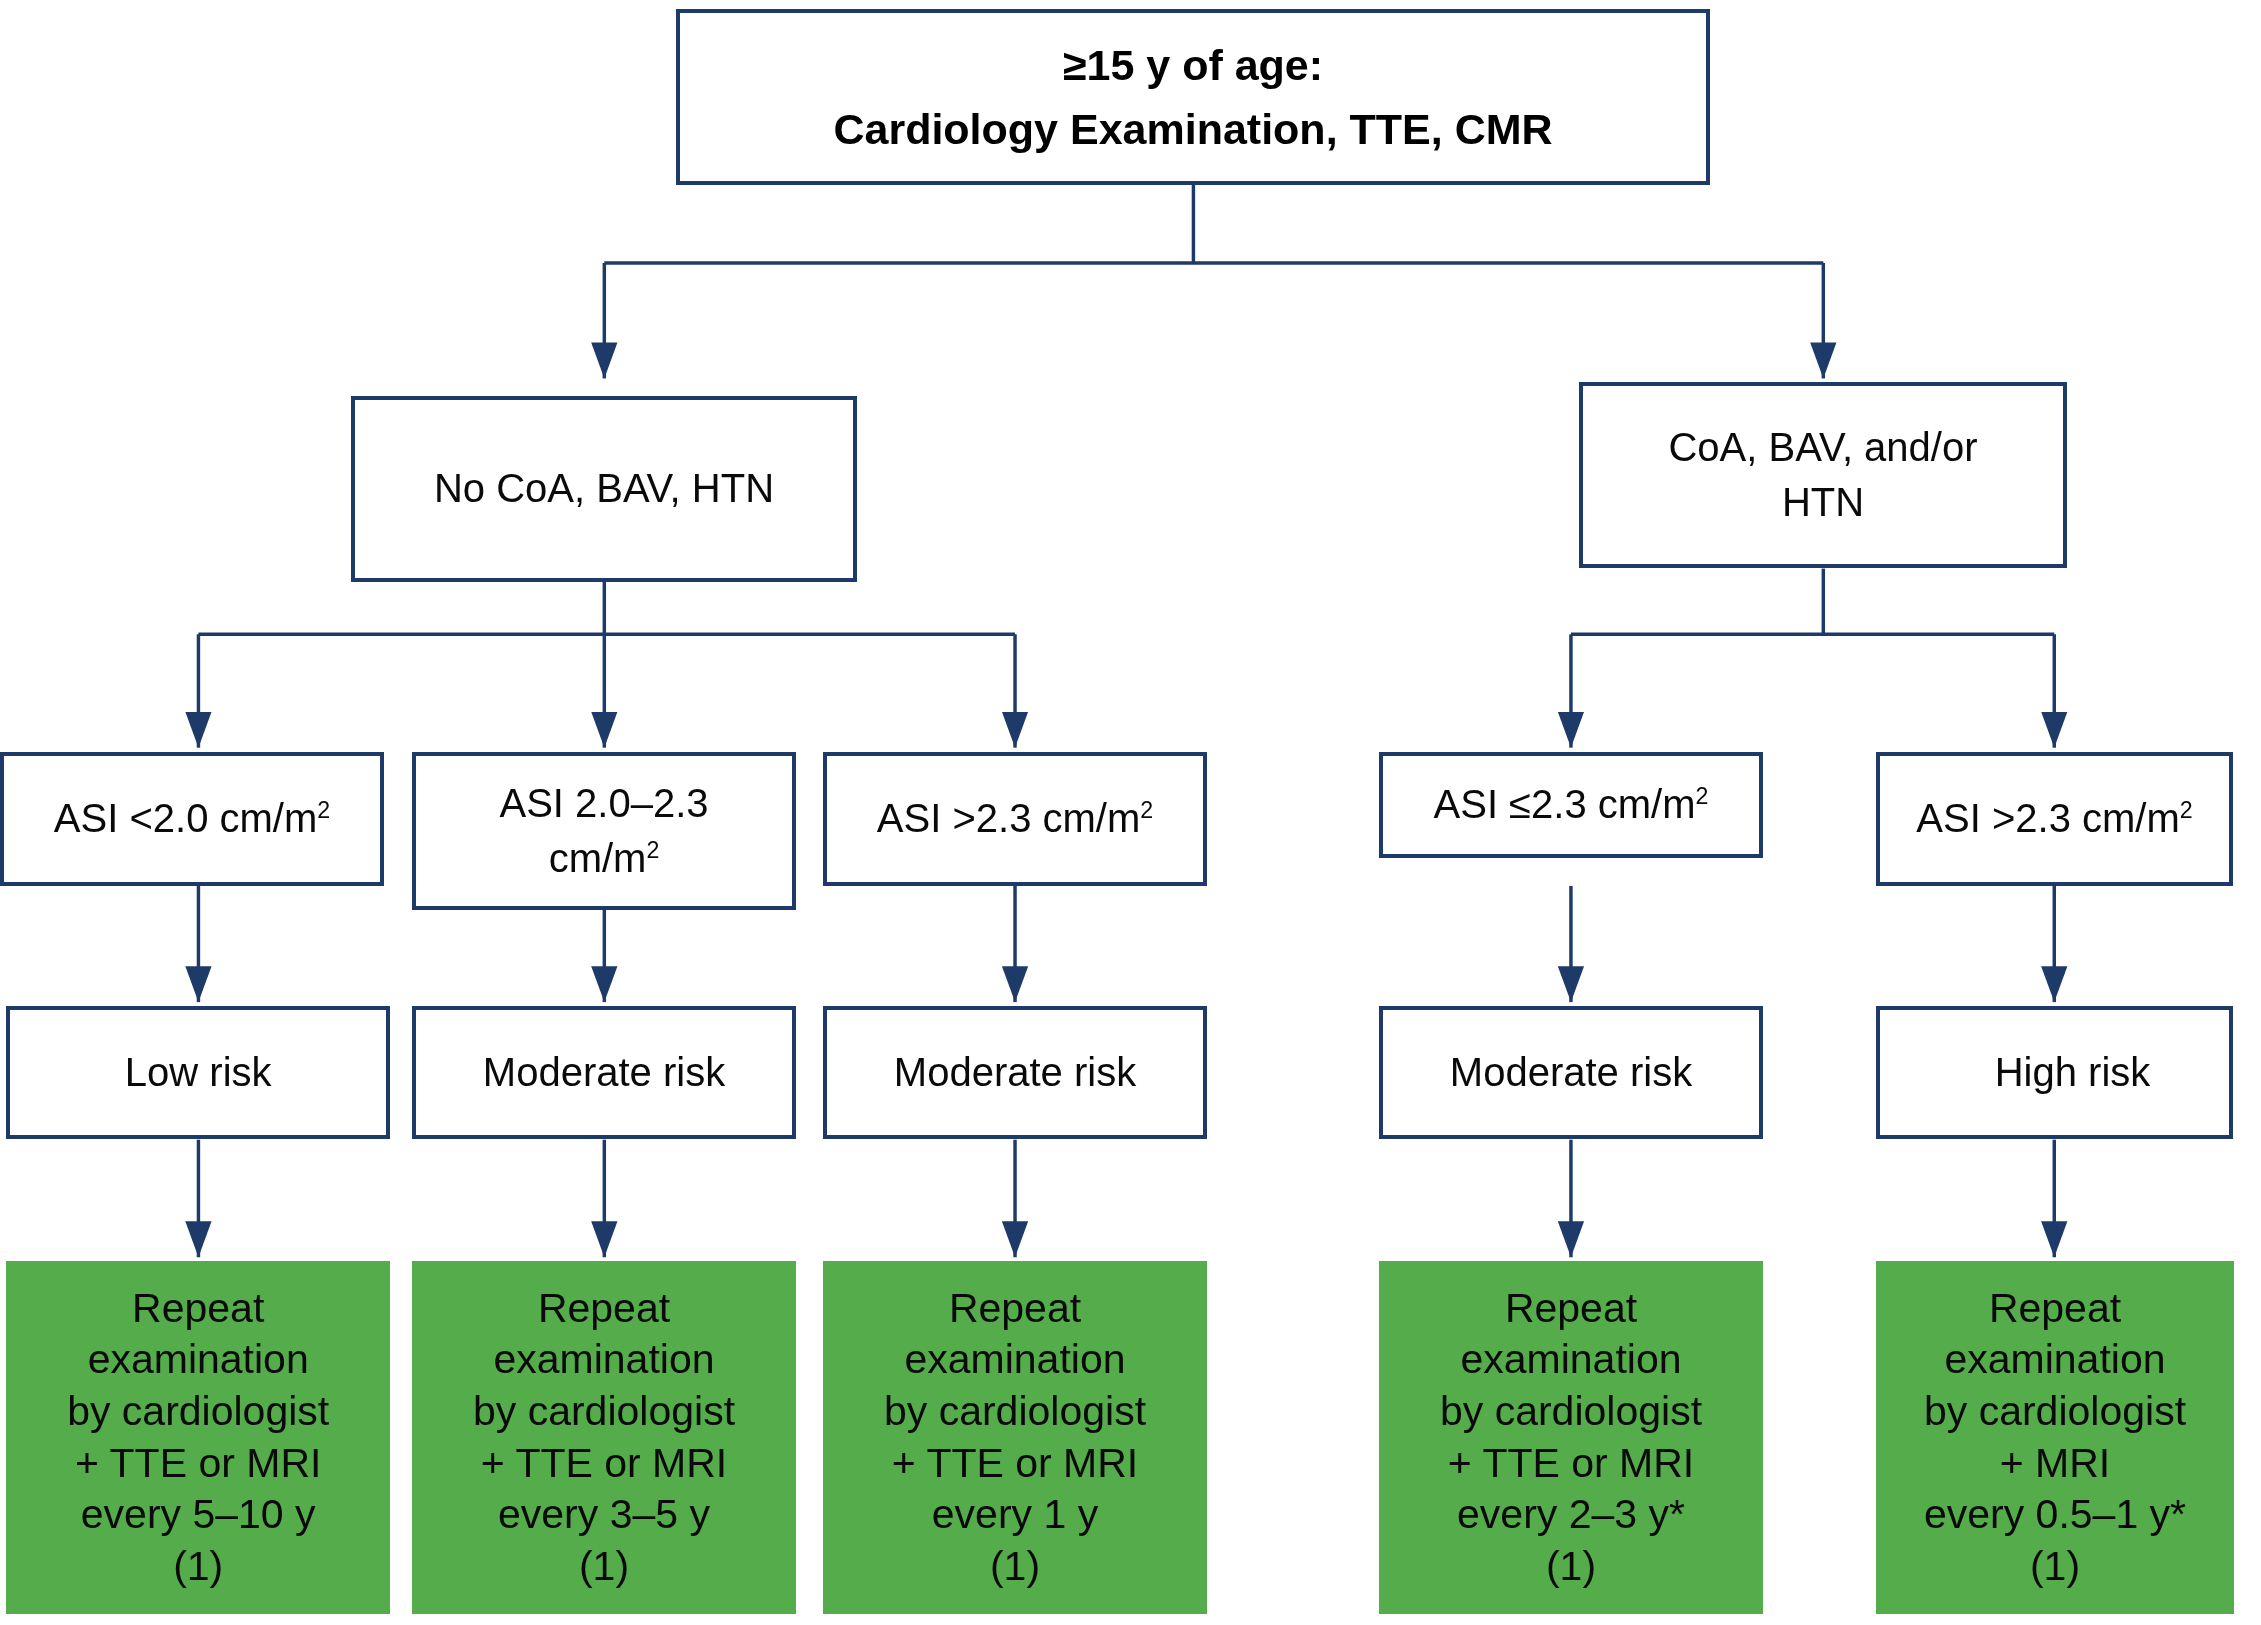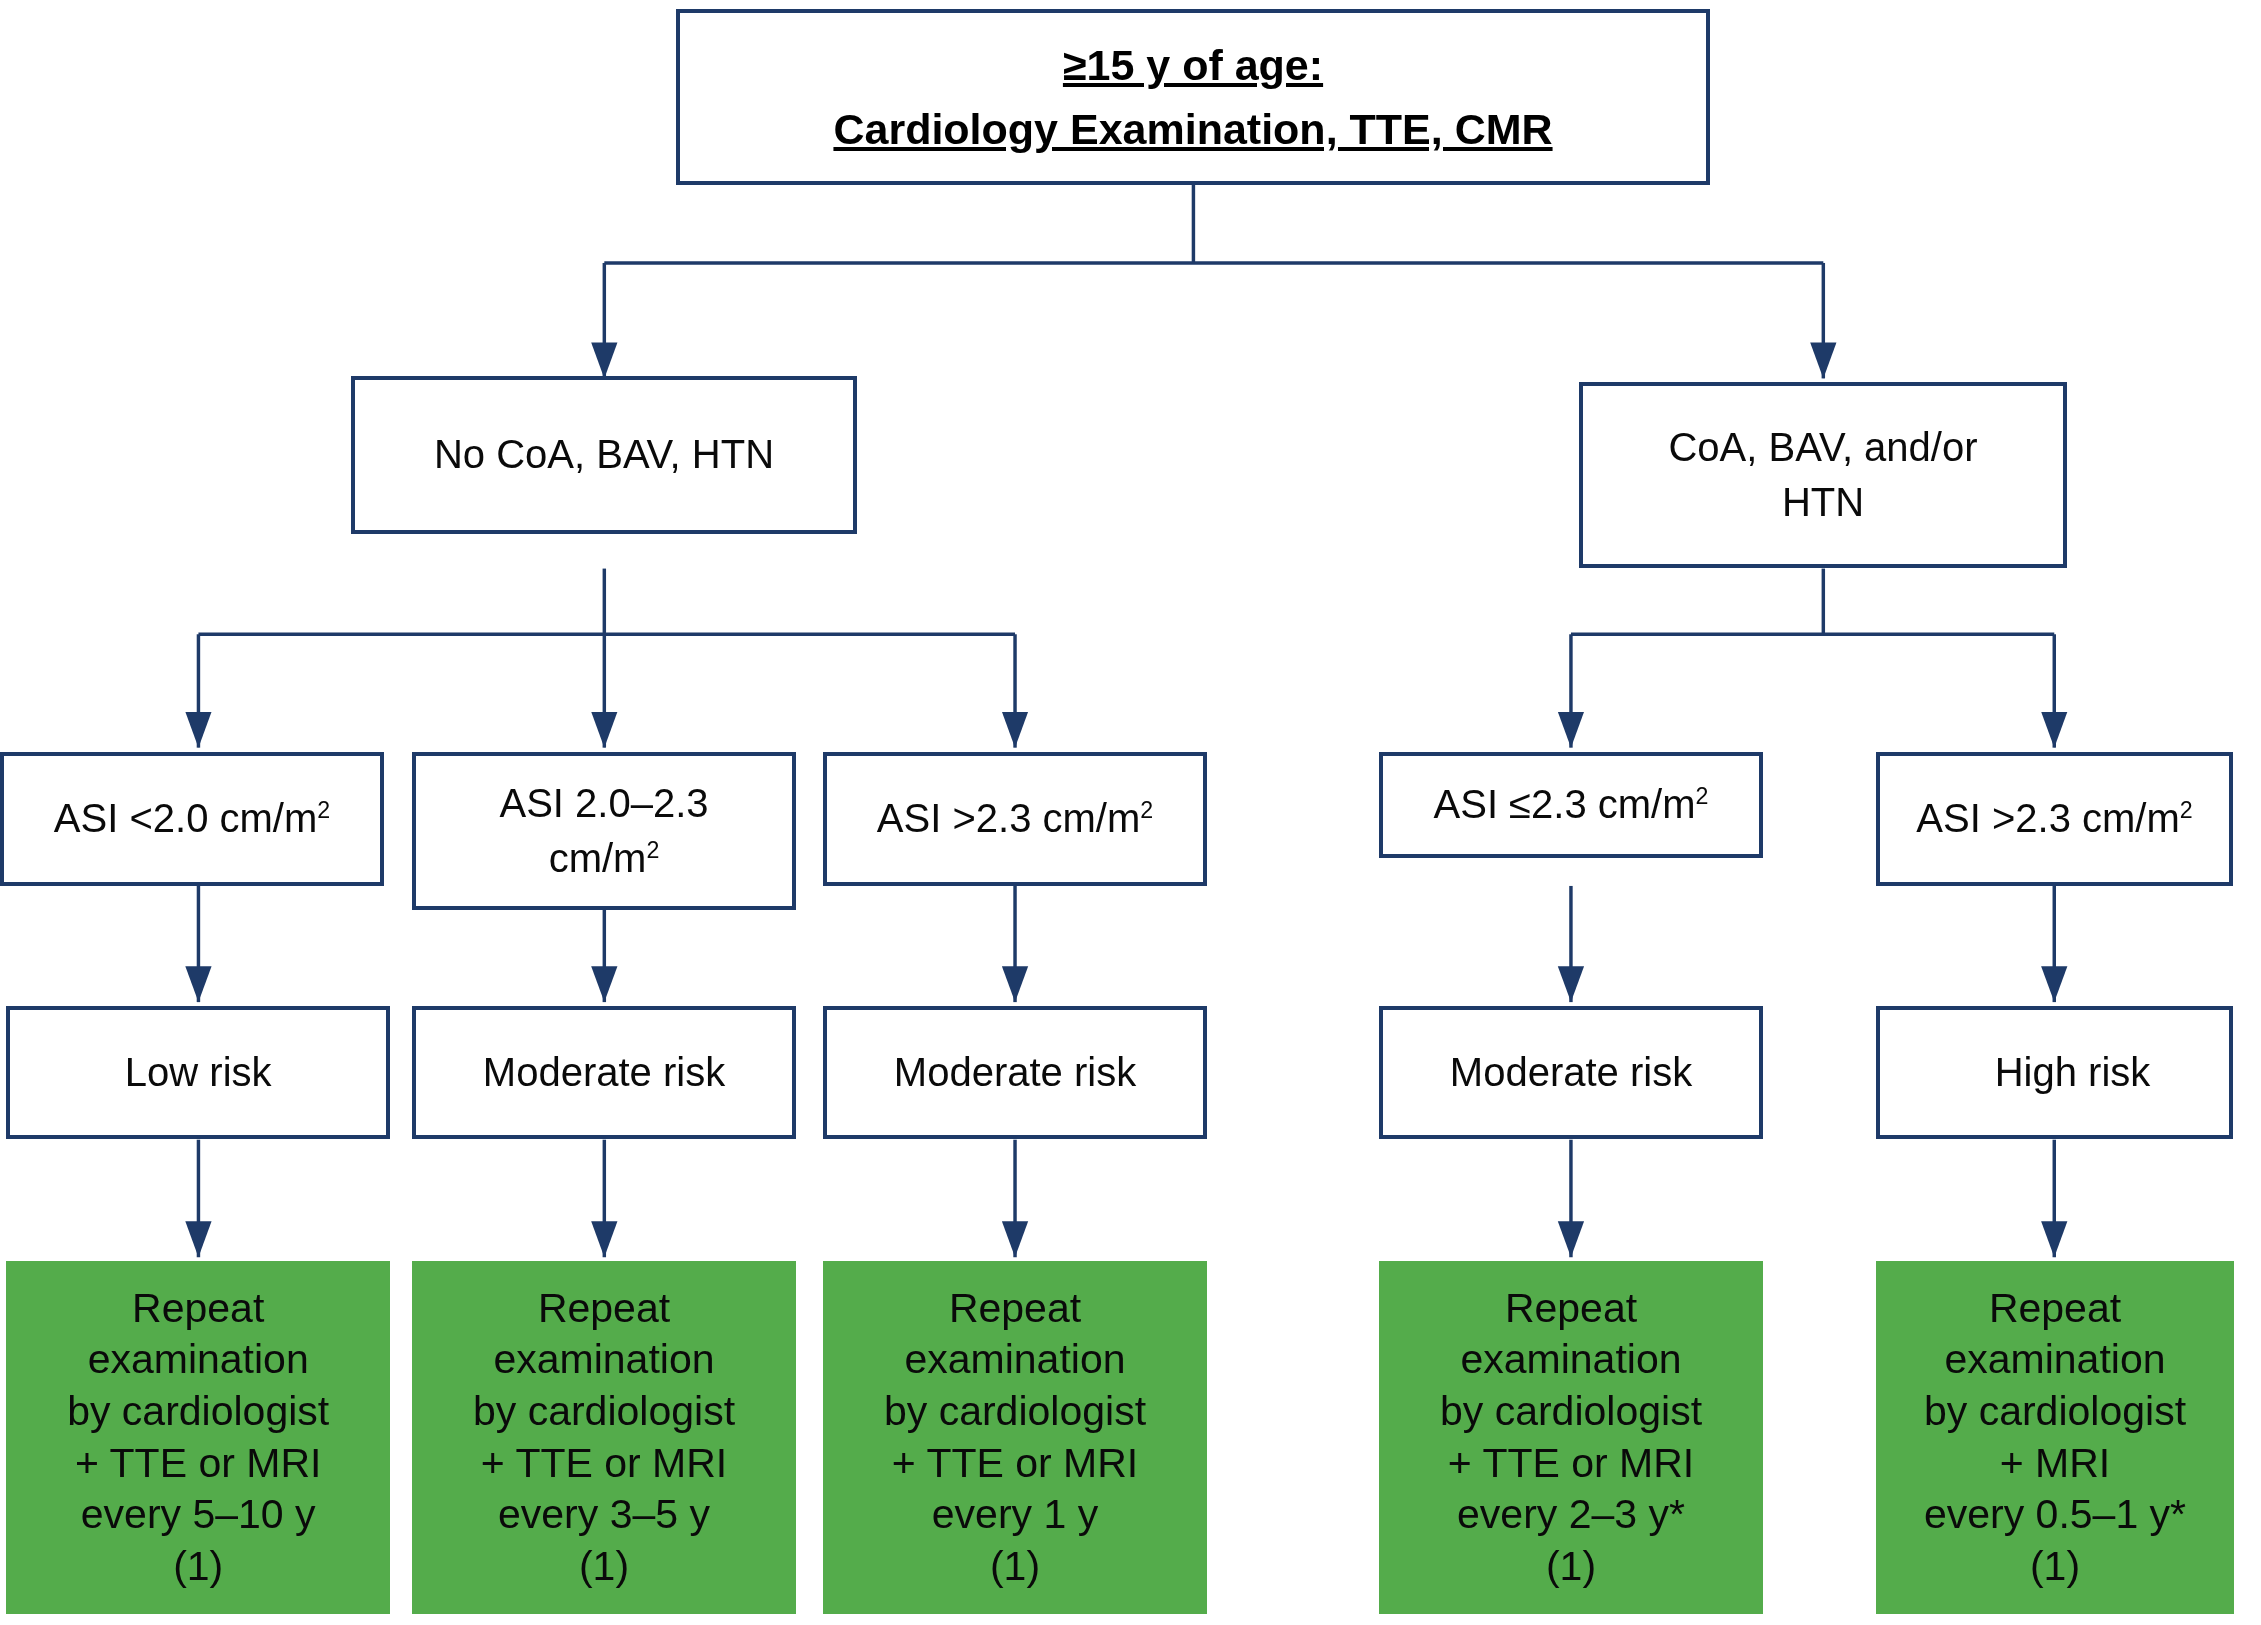--- a/index.html
+++ b/index.html
@@ -19,21 +19,21 @@
     background:#ffffff;
     display:flex;align-items:center;justify-content:center;
     text-align:center;
   }
   .txt{
     white-space:pre-line;
     font-size:40px;
     line-height:1.38;
     color:#0a0a0a;
   }
-  .root .txt{font-size:43px;font-weight:bold;line-height:1.5;color:#000;text-decoration:underline;}
+  .root .txt{font-size:43px;font-weight:bold;line-height:1.5;color:#000;}
   .outcome{
     position:absolute;
     box-sizing:border-box;
     background:#54ac4b;
     border:none;
     display:flex;align-items:center;justify-content:center;
     text-align:center;
   }
   .outcome .txt{font-size:41px;line-height:1.26;}
   sup{font-size:58%;line-height:0;vertical-align:super;}
@@ -79,21 +79,21 @@
       <path d="M2272,1648 V1818" marker-end="url(#arrow)"></path>
       <path d="M2971,1648 V1818" marker-end="url(#arrow)"></path>
     </g>
   </svg>
 
   <div class="node root" style="left:676px;top:9px;width:1034px;height:176px;">
     <span class="txt">≥15 y of age:
 Cardiology Examination, TTE, CMR</span>
   </div>
 
-  <div class="node" style="left:351px;top:376px;width:506px;height:158px;">
+  <div class="node" style="left:351px;top:396px;width:506px;height:186px;">
     <span class="txt">No CoA, BAV, HTN</span>
   </div>
   <div class="node" style="left:1579px;top:382px;width:488px;height:186px;">
     <span class="txt">CoA, BAV, and/or
 HTN</span>
   </div>
 
   <div class="node" style="left:0;top:752px;width:384px;height:134px;">
     <span class="txt"><span>ASI &lt;2.0 cm/m</span><sup>2</sup></span>
   </div>

